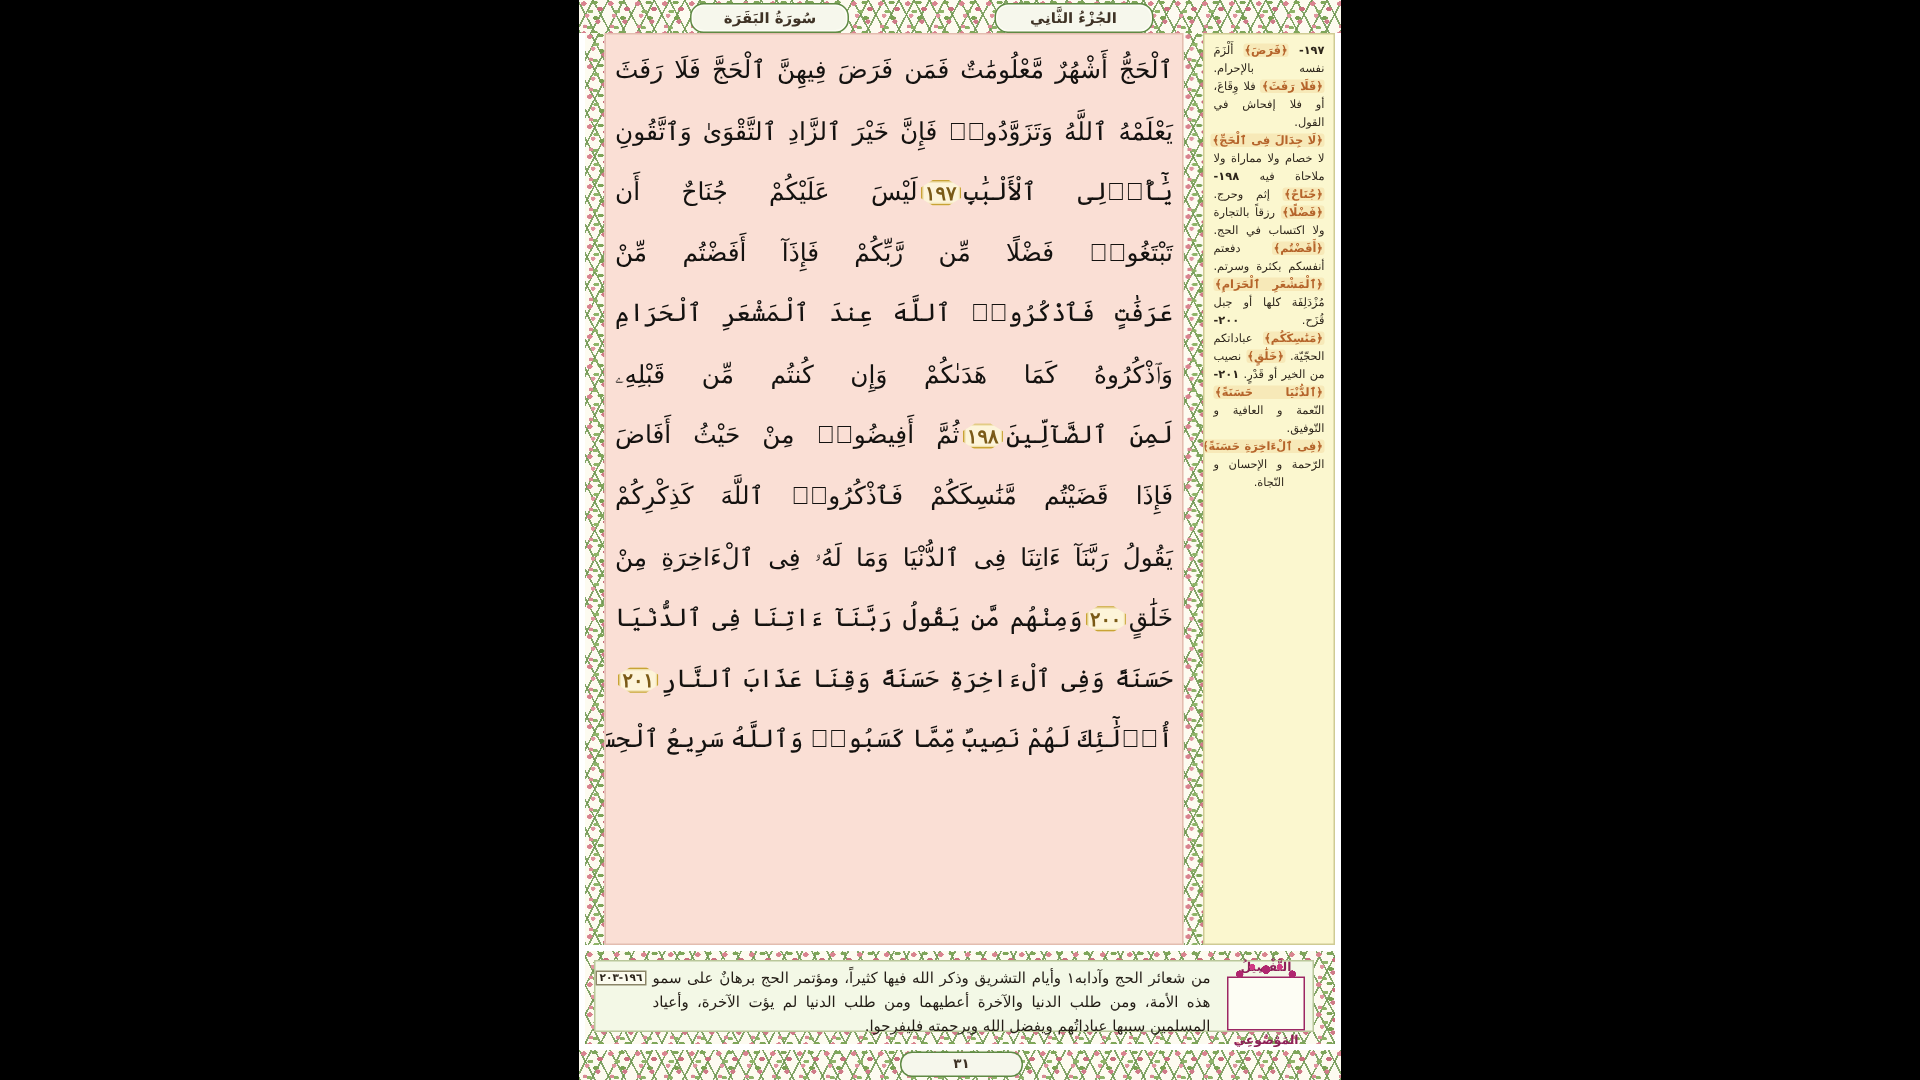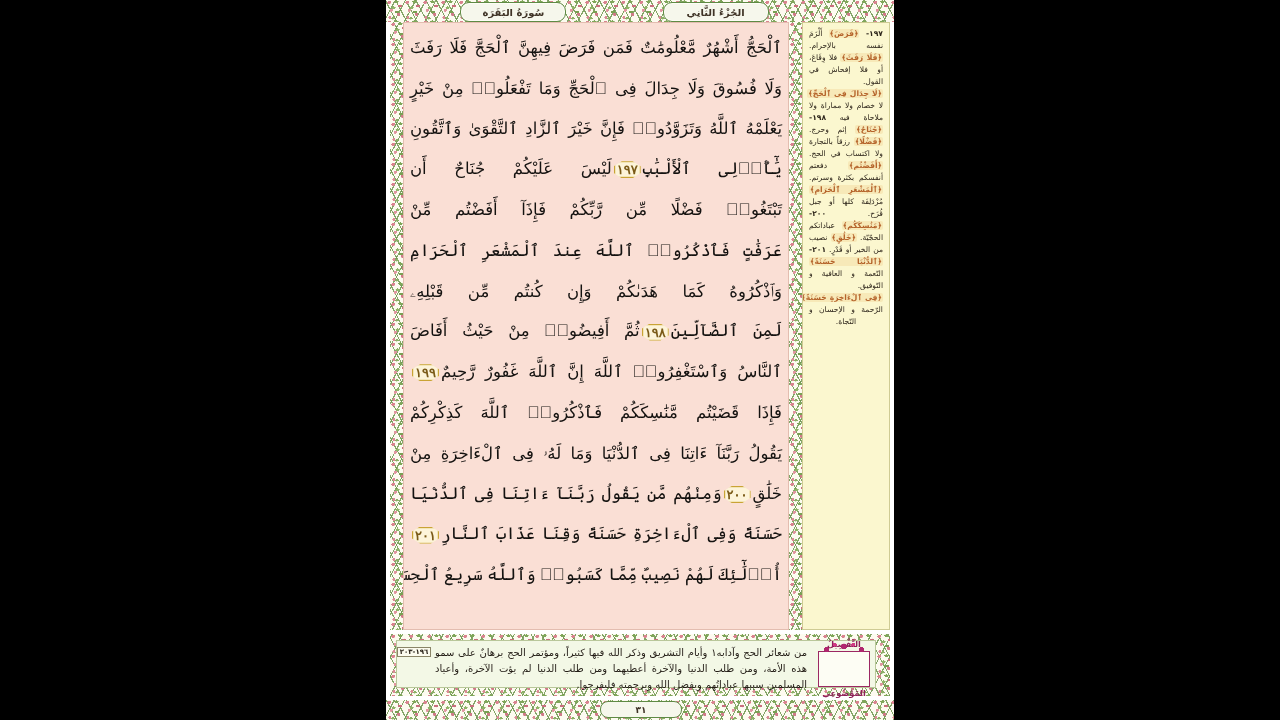--- a/index.html
+++ b/index.html
@@ -342,42 +342,36 @@
           <div id="sidebar-inner"><span class="tafsir-par"><span class="vnum-inline">١٩٧- </span><span class="q-lemma">﴿فَرَضَ﴾</span><span> أَلْزَمَ نفسه بالإحرام. </span></span><span class="tafsir-par"><span class="q-lemma">﴿فَلَا رَفَثَ﴾</span><span> فلا وِقَاعَ، أو فلا إفحاش في القول. </span></span><span class="tafsir-par"><span class="q-lemma">﴿لَا جِدَالَ فِى ٱلْحَجِّ﴾</span><span> لا خصام ولا مماراة ولا ملاحاة فيه </span></span><span class="tafsir-par"><span class="vnum-inline">١٩٨- </span><span class="q-lemma">﴿جُنَاحٌ﴾</span><span> إثم وحرج. </span></span><span class="tafsir-par"><span class="q-lemma">﴿فَضْلًا﴾</span><span> رزقاً بالتجارة ولا اكتساب في الحج. </span></span><span class="tafsir-par"><span class="q-lemma">﴿أَفَضْتُم﴾</span><span> دفعتم أنفسكم بكثرة وسرتم. </span></span><span class="tafsir-par"><span class="q-lemma">﴿ٱلْمَشْعَرِ ٱلْحَرَامِ﴾</span><span> مُزْدَلِفَة كلها أو جبل قُزَح. </span></span><span class="tafsir-par"><span class="vnum-inline">٢٠٠- </span><span class="q-lemma">﴿مَنَٰسِكَكُم﴾</span><span> عباداتكم الحجّيّة. </span></span><span class="tafsir-par"><span class="q-lemma">﴿خَلَٰقٍ﴾</span><span> نصيب من الخير أو قَدْرٍ. </span></span><span class="tafsir-par"><span class="vnum-inline">٢٠١- </span><span class="q-lemma">﴿ٱلدُّنْيَا حَسَنَةً﴾</span><span> النّعمة و العافية و التّوفيق. </span></span><span class="tafsir-par"><span class="q-lemma">﴿فِى ٱلْءَاخِرَةِ حَسَنَةً﴾</span><span> الرّحمة و الإحسان و النّجاة. </span></span></div>
         </div>
 
         <div id="vine-mid" class="vine"></div>
 
         <div id="text-col">
             <div class="ayah-line">
               <span class="txt"><span>ٱلْحَجُّ أَشْهُرٌ مَّعْلُومَٰتٌ فَمَن فَرَضَ فِيهِنَّ ٱلْحَجَّ فَلَا رَفَثَ</span></span>
             </div>
             <div class="ayah-line">
-              <span class="txt"><span>وَلَا فُسُوقَ وَلَا جِدَالَ فِى ٱلْحَجِّ وَمَا تَفْعَلُوا۟ مِنْ خَيْرٍ</span></span>
-            </div>
-            <div class="ayah-line">
               <span class="txt"><span>يَعْلَمْهُ ٱللَّهُ وَتَزَوَّدُوا۟ فَإِنَّ خَيْرَ ٱلزَّادِ ٱلتَّقْوَىٰ وَٱتَّقُونِ</span></span>
             </div>
             <div class="ayah-line">
               <span class="txt"><span>يَٰٓأُو۟لِى ٱلْأَلْبَٰبِ</span><span class="vmark">١٩٧</span><span>لَيْسَ عَلَيْكُمْ جُنَاحٌ أَن</span></span>
             </div>
             <div class="ayah-line">
               <span class="txt"><span>تَبْتَغُوا۟ فَضْلًا مِّن رَّبِّكُمْ فَإِذَآ أَفَضْتُم مِّنْ</span></span>
             </div>
             <div class="ayah-line">
               <span class="txt"><span>عَرَفَٰتٍ فَٱذْكُرُوا۟ ٱللَّهَ عِندَ ٱلْمَشْعَرِ ٱلْحَرَامِ</span></span>
             </div>
             <div class="ayah-line">
               <span class="txt"><span>وَٱذْكُرُوهُ كَمَا هَدَىٰكُمْ وَإِن كُنتُم مِّن قَبْلِهِۦ</span></span>
             </div>
             <div class="ayah-line">
               <span class="txt"><span>لَمِنَ ٱلضَّآلِّينَ</span><span class="vmark">١٩٨</span><span>ثُمَّ أَفِيضُوا۟ مِنْ حَيْثُ أَفَاضَ</span></span>
-            </div>
-            <div class="ayah-line">
-              <span class="txt"><span>ٱلنَّاسُ وَٱسْتَغْفِرُوا۟ ٱللَّهَ إِنَّ ٱللَّهَ غَفُورٌ رَّحِيمٌ</span><span class="vmark">١٩٩</span></span>
             </div>
             <div class="ayah-line">
               <span class="txt"><span>فَإِذَا قَضَيْتُم مَّنَٰسِكَكُمْ فَٱذْكُرُوا۟ ٱللَّهَ كَذِكْرِكُمْ</span></span>
             </div>
             <div class="ayah-line">
               <span class="txt"><span>يَقُولُ رَبَّنَآ ءَاتِنَا فِى ٱلدُّنْيَا وَمَا لَهُۥ فِى ٱلْءَاخِرَةِ مِنْ</span></span>
             </div>
             <div class="ayah-line">
               <span class="txt"><span>خَلَٰقٍ</span><span class="vmark">٢٠٠</span><span>وَمِنْهُم مَّن يَقُولُ رَبَّنَآ ءَاتِنَا فِى ٱلدُّنْيَا</span></span>
             </div>

